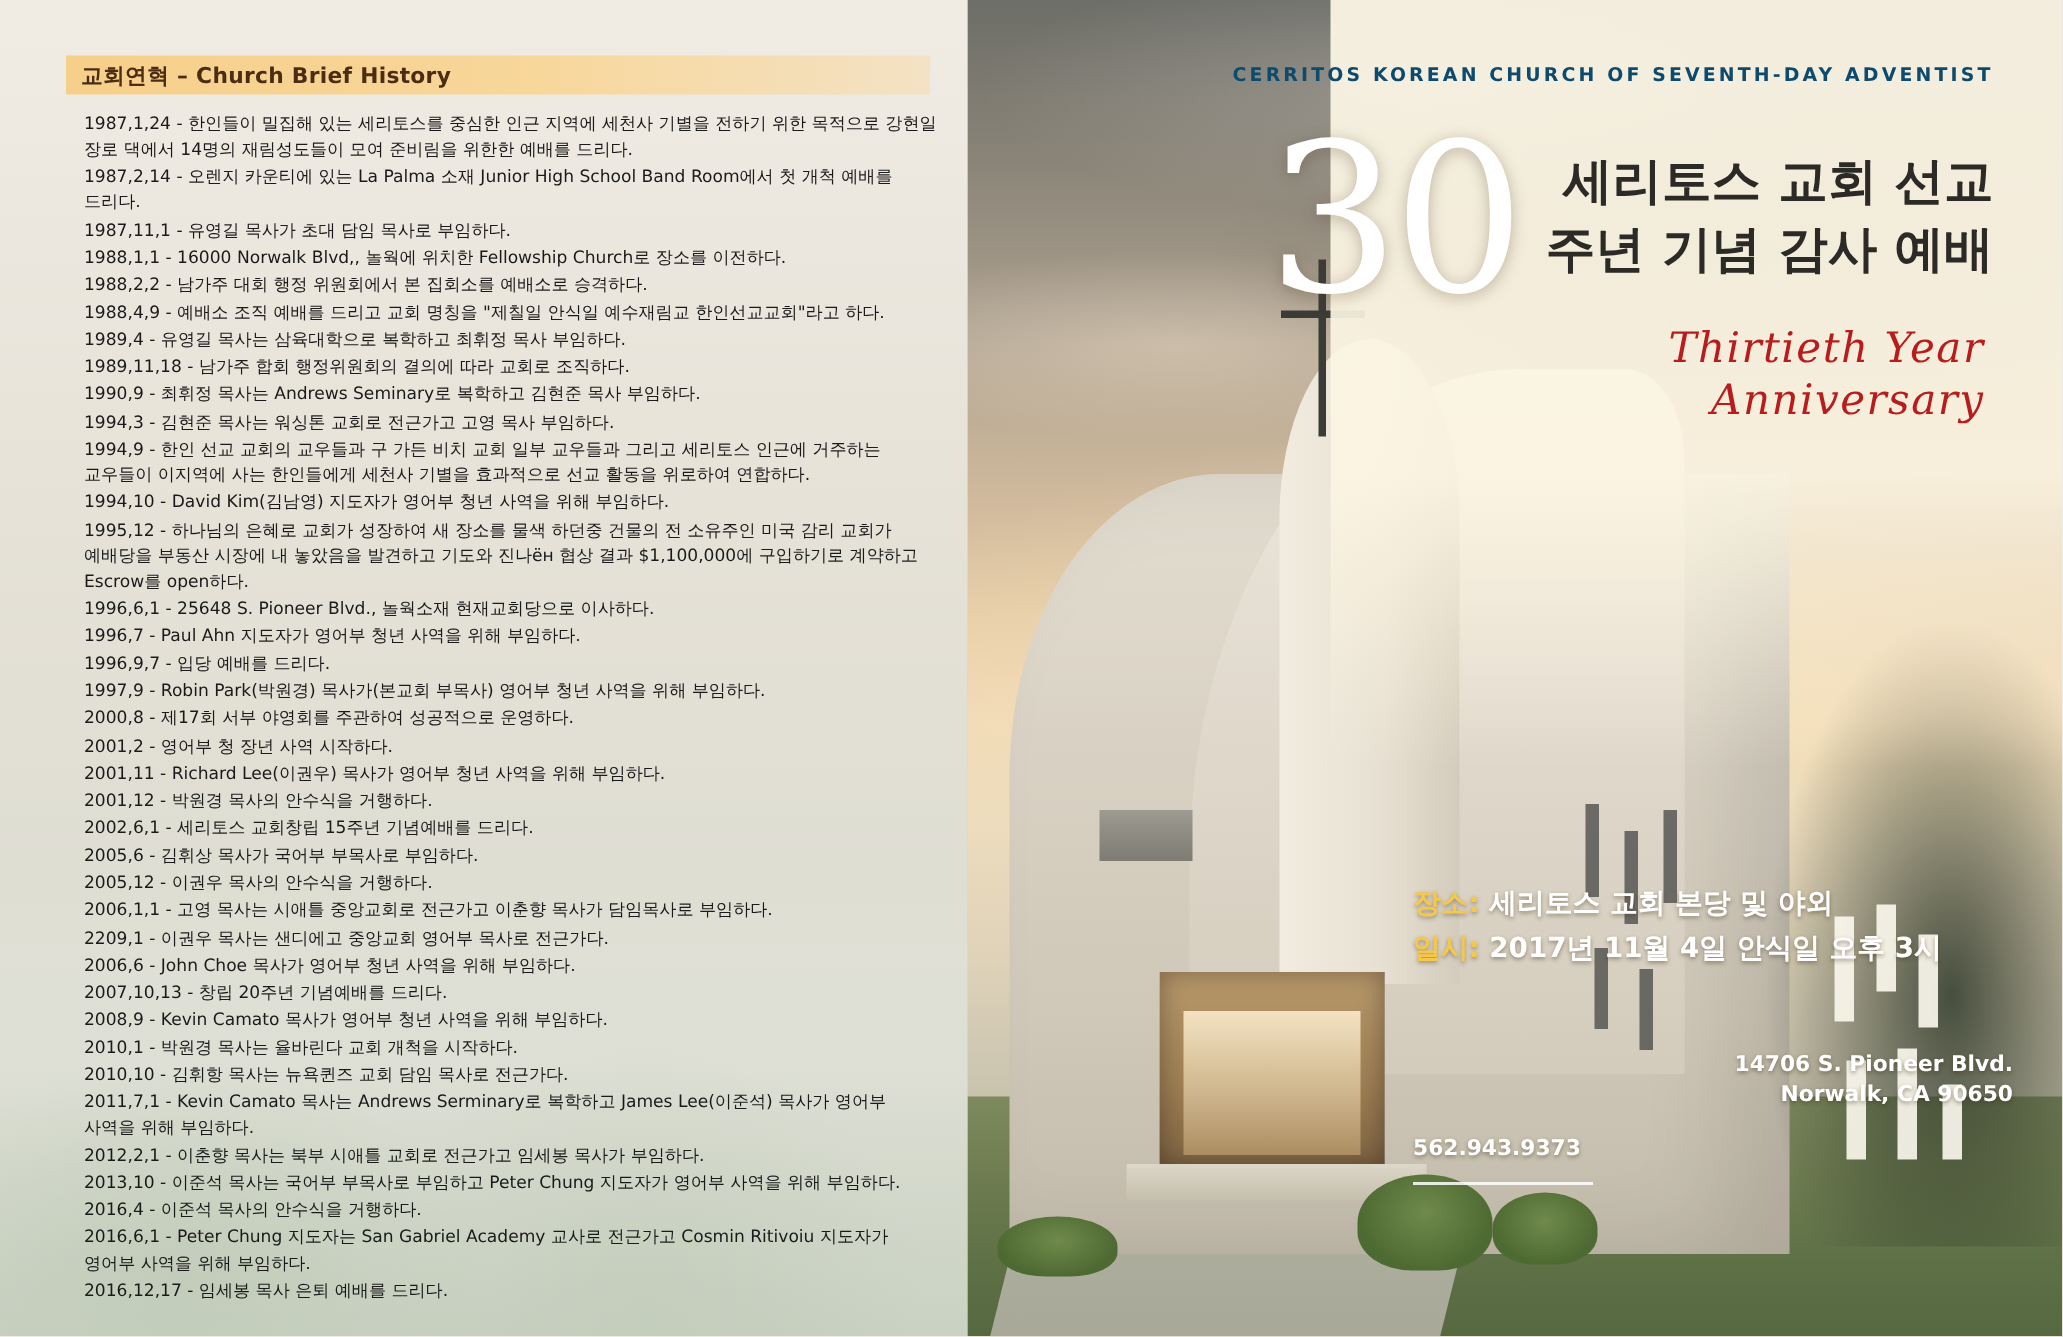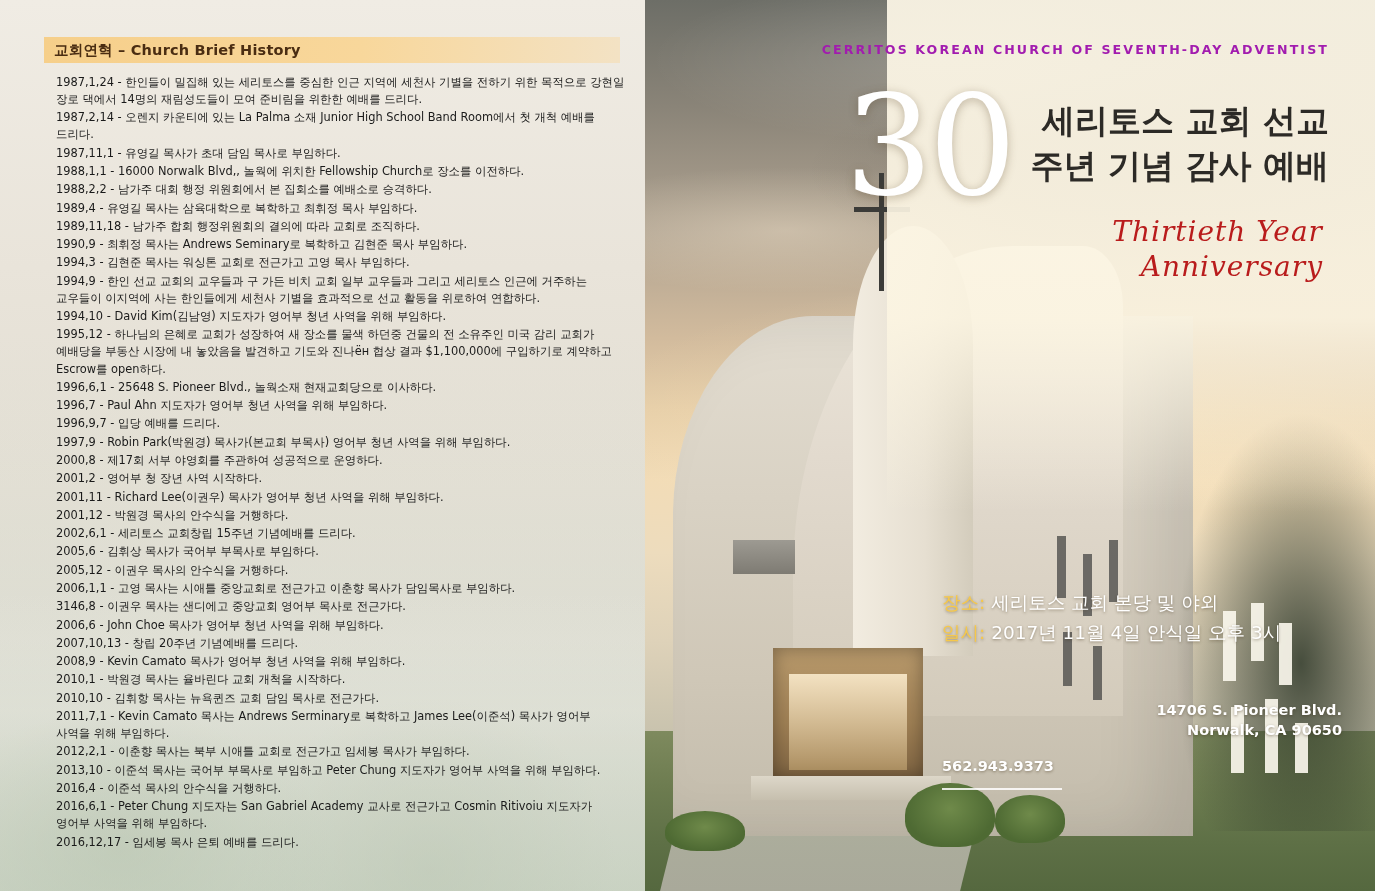--- a/index.html
+++ b/index.html
@@ -254,21 +254,21 @@
     background: linear-gradient(180deg, rgba(253,247,231,0.93) 0%, rgba(252,245,226,0.90) 62%, rgba(250,242,220,0.0) 100%);
   }
 
   .cover-kicker {
     position: absolute;
     right: 46px;
     top: 42px;
     font-size: 12.6px;
     font-weight: bold;
     letter-spacing: 2.1px;
-    color: #a21caf;
+    color: #0c4a6e;
     white-space: nowrap;
   }
   .big-30 {
     position: absolute;
     left: 200px;
     top: 78px;
     font-family: "DejaVu Serif", "Liberation Serif", serif;
     font-size: 138px;
     line-height: 1;
     color: #ffffff;
@@ -312,21 +312,21 @@
   }
 
   .info-block {
     position: absolute;
     left: 297px;
     top: 588px;
     width: 420px;
   }
   .info-line {
     font-size: 18.5px;
-    font-weight: normal;
+    font-weight: bold;
     line-height: 30px;
     color: #ffffff;
     text-shadow: 0 1px 3px rgba(60,45,20,0.45);
     white-space: nowrap;
   }
   .info-line .lbl { color: #f6c84a; }
   .addr-block {
     position: absolute;
     left: 297px;
     top: 700px;
@@ -393,40 +393,41 @@
       <div class="history-header">
         <span class="title">교회연혁 – Church Brief History</span>
       </div>
 
       <div class="history-list">
         <p class="history-item">1987,1,24 - 한인들이 밀집해 있는 세리토스를 중심한 인근 지역에 세천사 기별을 전하기 위한 목적으로 강현일 장로 댁에서 14명의 재림성도들이 모여 준비림을 위한한 예배를 드리다.</p>
         <p class="history-item">1987,2,14 - 오렌지 카운티에 있는 La Palma 소재 Junior High School Band Room에서 첫 개척 예배를 드리다.</p>
         <p class="history-item">1987,11,1 - 유영길 목사가 초대 담임 목사로 부임하다.</p>
         <p class="history-item">1988,1,1 - 16000 Norwalk Blvd,, 놀웍에 위치한 Fellowship Church로 장소를 이전하다.</p>
         <p class="history-item">1988,2,2 - 남가주 대회 행정 위원회에서 본 집회소를 예배소로 승격하다.</p>
+        <p class="history-item">1988,4,9 - 예배소 조직 예배를 드리고 교회 명칭을 "제칠일 안식일 예수재림교 한인선교교회"라고 하다.</p>
         <p class="history-item">1989,4 - 유영길 목사는 삼육대학으로 복학하고 최휘정 목사 부임하다.</p>
         <p class="history-item">1989,11,18 - 남가주 합회 행정위원회의 결의에 따라 교회로 조직하다.</p>
         <p class="history-item">1990,9 - 최휘정 목사는 Andrews Seminary로 복학하고 김현준 목사 부임하다.</p>
         <p class="history-item">1994,3 - 김현준 목사는 워싱톤 교회로 전근가고 고영 목사 부임하다.</p>
         <p class="history-item">1994,9 - 한인 선교 교회의 교우들과 구 가든 비치 교회 일부 교우들과 그리고 세리토스 인근에 거주하는 교우들이 이지역에 사는 한인들에게 세천사 기별을 효과적으로 선교 활동을 위로하여 연합하다.</p>
         <p class="history-item">1994,10 - David Kim(김남영) 지도자가 영어부 청년 사역을 위해 부임하다.</p>
         <p class="history-item">1995,12 - 하나님의 은혜로 교회가 성장하여 새 장소를 물색 하던중 건물의 전 소유주인 미국 감리 교회가 예배당을 부동산 시장에 내 놓았음을 발견하고 기도와 진나ён 협상 결과 $1,100,000에 구입하기로 계약하고 Escrow를 open하다.</p>
         <p class="history-item">1996,6,1 - 25648 S. Pioneer Blvd., 놀웍소재 현재교회당으로 이사하다.</p>
         <p class="history-item">1996,7 - Paul Ahn 지도자가 영어부 청년 사역을 위해 부임하다.</p>
         <p class="history-item">1996,9,7 - 입당 예배를 드리다.</p>
         <p class="history-item">1997,9 - Robin Park(박원경) 목사가(본교회 부목사) 영어부 청년 사역을 위해 부임하다.</p>
         <p class="history-item">2000,8 - 제17회 서부 야영회를 주관하여 성공적으로 운영하다.</p>
         <p class="history-item">2001,2 - 영어부 청 장년 사역 시작하다.</p>
         <p class="history-item">2001,11 - Richard Lee(이권우) 목사가 영어부 청년 사역을 위해 부임하다.</p>
         <p class="history-item">2001,12 - 박원경 목사의 안수식을 거행하다.</p>
         <p class="history-item">2002,6,1 - 세리토스 교회창립 15주년 기념예배를 드리다.</p>
         <p class="history-item">2005,6 - 김휘상 목사가 국어부 부목사로 부임하다.</p>
         <p class="history-item">2005,12 - 이권우 목사의 안수식을 거행하다.</p>
         <p class="history-item">2006,1,1 - 고영 목사는 시애틀 중앙교회로 전근가고 이춘향 목사가 담임목사로 부임하다.</p>
-        <p class="history-item">3146,8 - 이권우 목사는 샌디에고 중앙교회 영어부 목사로 전근가다.</p>
+        <p class="history-item">2209,1 - 이권우 목사는 샌디에고 중앙교회 영어부 목사로 전근가다.</p>
         <p class="history-item">2006,6 - John Choe 목사가 영어부 청년 사역을 위해 부임하다.</p>
         <p class="history-item">2007,10,13 - 창립 20주년 기념예배를 드리다.</p>
         <p class="history-item">2008,9 - Kevin Camato 목사가 영어부 청년 사역을 위해 부임하다.</p>
         <p class="history-item">2010,1 - 박원경 목사는 율바린다 교회 개척을 시작하다.</p>
         <p class="history-item">2010,10 - 김휘항 목사는 뉴욕퀸즈 교회 담임 목사로 전근가다.</p>
         <p class="history-item">2011,7,1 - Kevin Camato 목사는 Andrews Serminary로 복학하고 James Lee(이준석) 목사가 영어부 사역을 위해 부임하다.</p>
         <p class="history-item">2012,2,1 - 이춘향 목사는 북부 시애틀 교회로 전근가고 임세봉 목사가 부임하다.</p>
         <p class="history-item">2013,10 - 이준석 목사는 국어부 부목사로 부임하고 Peter Chung 지도자가 영어부 사역을 위해 부임하다.</p>
         <p class="history-item">2016,4 - 이준석 목사의 안수식을 거행하다.</p>
         <p class="history-item">2016,6,1 - Peter Chung 지도자는 San Gabriel Academy 교사로 전근가고 Cosmin Ritivoiu 지도자가 영어부 사역을 위해 부임하다.</p>

